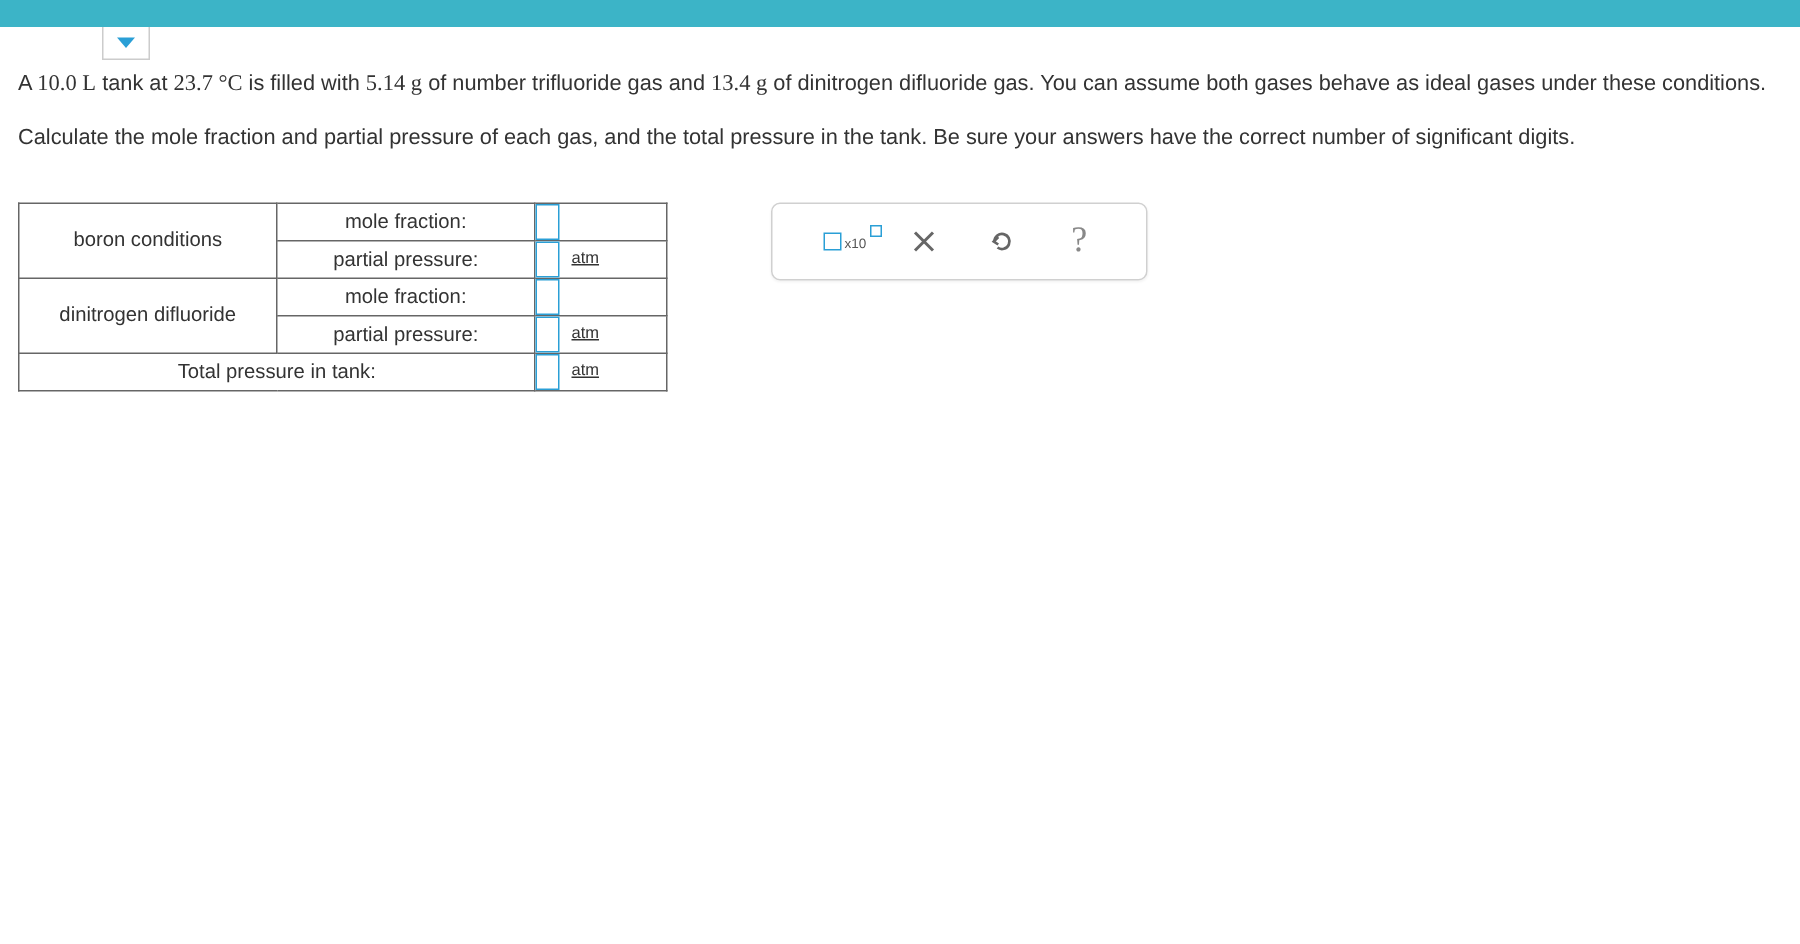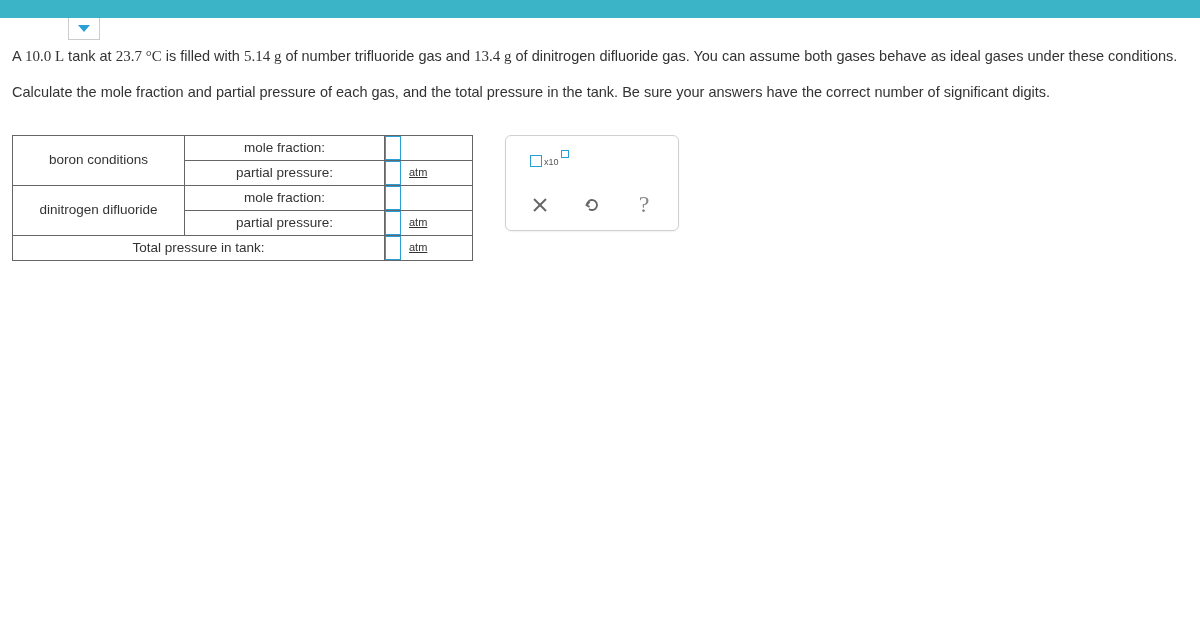--- a/index.html
+++ b/index.html
@@ -58,21 +58,21 @@
       font-size: 13.5px;
       padding: 0;
       vertical-align: middle;
     }
     .gas-cell {
       width: 172px;
       text-align: center;
       padding: 8px 6px;
     }
     .label-cell {
-      width: 200px;
+      width: 172px;
       text-align: center;
       padding: 16px 6px;
       border-left: 1px solid #666;
     }
     .input-cell {
       width: 88px;
       text-align: left;
       padding: 12px 10px;
     }
     .total-label {
@@ -89,25 +89,26 @@
     }
     .unit {
       font-size: 11px;
       margin-left: 8px;
       vertical-align: middle;
       text-decoration: underline;
     }
     .toolbox {
       border: 1px solid #d0d0d0;
       border-radius: 6px;
-      padding: 10px 22px;
-      display: flex;
-      flex-direction: column;
+      padding: 10px 32px;
+      display: flex;
+      flex-direction: row;
       gap: 14px;
       box-shadow: 0 1px 2px rgba(0,0,0,0.06);
+      margin-left: 37px;
     }
     .toolbox-row {
       display: flex;
       gap: 28px;
       align-items: center;
       justify-content: flex-start;
       min-height: 30px;
     }
     .sci-btn {
       display: inline-flex;

